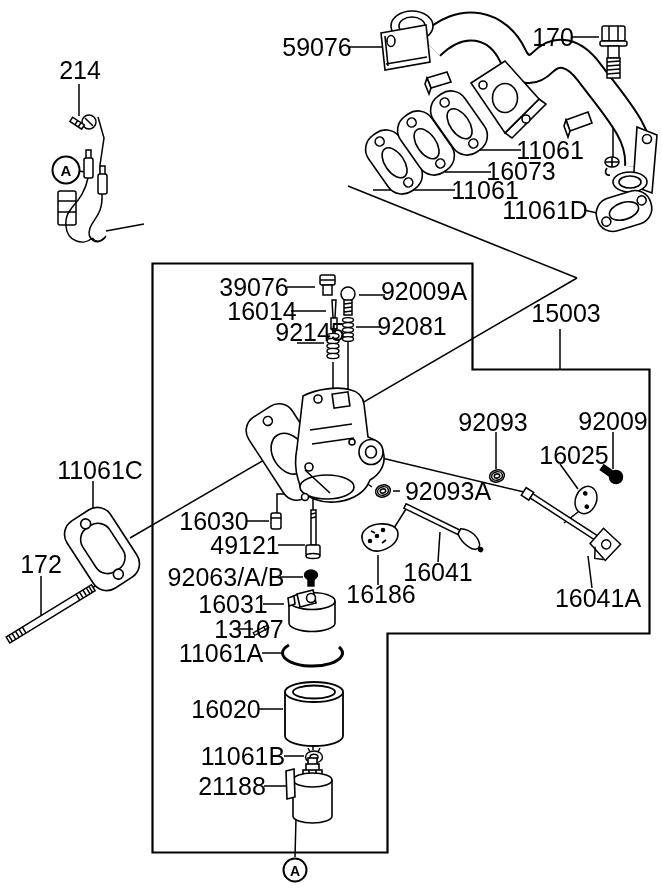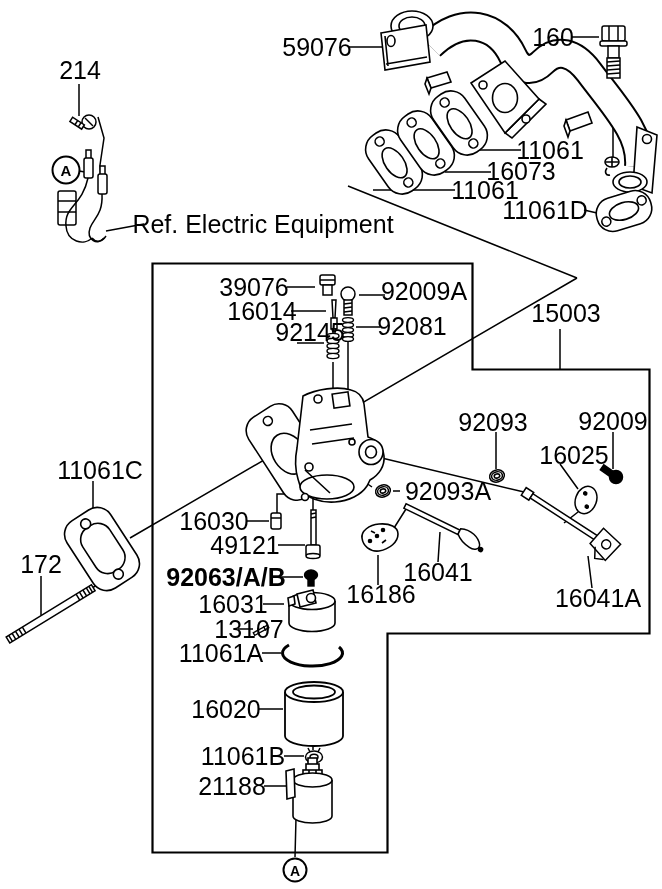--- a/index.html
+++ b/index.html
@@ -286,42 +286,41 @@
       <rect x="0" y="-3.5" width="100" height="7"></rect>
       <path d="M3,-3.5 L3,3.5 M7,-3.5 L7,3.5 M11,-3.5 L11,3.5 M15,-3.5 L15,3.5 M19,-3.5 L19,3.5
                M82,-3.5 L82,3.5 M86,-3.5 L86,3.5 M90,-3.5 L90,3.5 M94,-3.5 L94,3.5 M97,-3.5 L97,3.5" fill="none"></path>
     </g>
 
   </g>
 </svg>
 
 <div id="labels-layer">
       <div class="label" style="left: 80px; top: 70px;">214</div>
-      <div class="label" style="left: 263px; top: 224px;">Ref. Electric Equipment</div>
       <div class="label" style="left: 317px; top: 47px;">59076</div>
-      <div class="label" style="left: 553px; top: 37px;">160</div>
+      <div class="label" style="left: 553px; top: 37px;">170</div>
       <div class="label" style="left: 550px; top: 150px;">11061</div>
       <div class="label" style="left: 521px; top: 171px;">16073</div>
       <div class="label" style="left: 485px; top: 190px;">11061</div>
       <div class="label" style="left: 545px; top: 210px;">11061D</div>
       <div class="label" style="left: 566px; top: 313px;">15003</div>
       <div class="label" style="left: 254px; top: 287px;">39076</div>
       <div class="label" style="left: 424px; top: 291px;">92009A</div>
       <div class="label" style="left: 262px; top: 311px;">16014</div>
       <div class="label" style="left: 412px; top: 326px;">92081</div>
       <div class="label" style="left: 266px; top: 332px; margin-left: 44px;">92145</div>
       <div class="label" style="left: 493px; top: 422px;">92093</div>
       <div class="label" style="left: 613px; top: 421px;">92009</div>
       <div class="label" style="left: 574px; top: 455px;">16025</div>
       <div class="label" style="left: 448px; top: 491px;">92093A</div>
       <div class="label" style="left: 100px; top: 470px;">11061C</div>
       <div class="label" style="left: 41px; top: 564px;">172</div>
       <div class="label" style="left: 214px; top: 521px;">16030</div>
       <div class="label" style="left: 245px; top: 545px;">49121</div>
-      <div class="label" style="left: 226px; top: 577px; font-weight: bold;">92063/A/B</div>
+      <div class="label" style="left: 226px; top: 577px;">92063/A/B</div>
       <div class="label" style="left: 233px; top: 604px;">16031</div>
       <div class="label" style="left: 205px; top: 629px; margin-left: 44px;">13107</div>
       <div class="label" style="left: 221px; top: 653px;">11061A</div>
       <div class="label" style="left: 438px; top: 572px;">16041</div>
       <div class="label" style="left: 381px; top: 594px;">16186</div>
       <div class="label" style="left: 598px; top: 598px;">16041A</div>
       <div class="label" style="left: 226px; top: 709px;">16020</div>
       <div class="label" style="left: 243px; top: 756px;">11061B</div>
       <div class="label" style="left: 232px; top: 786px; text-align: right;">21188</div>
       <div class="label marker" style="left: 66px; top: 170px; font-size: 15px;">A</div>

